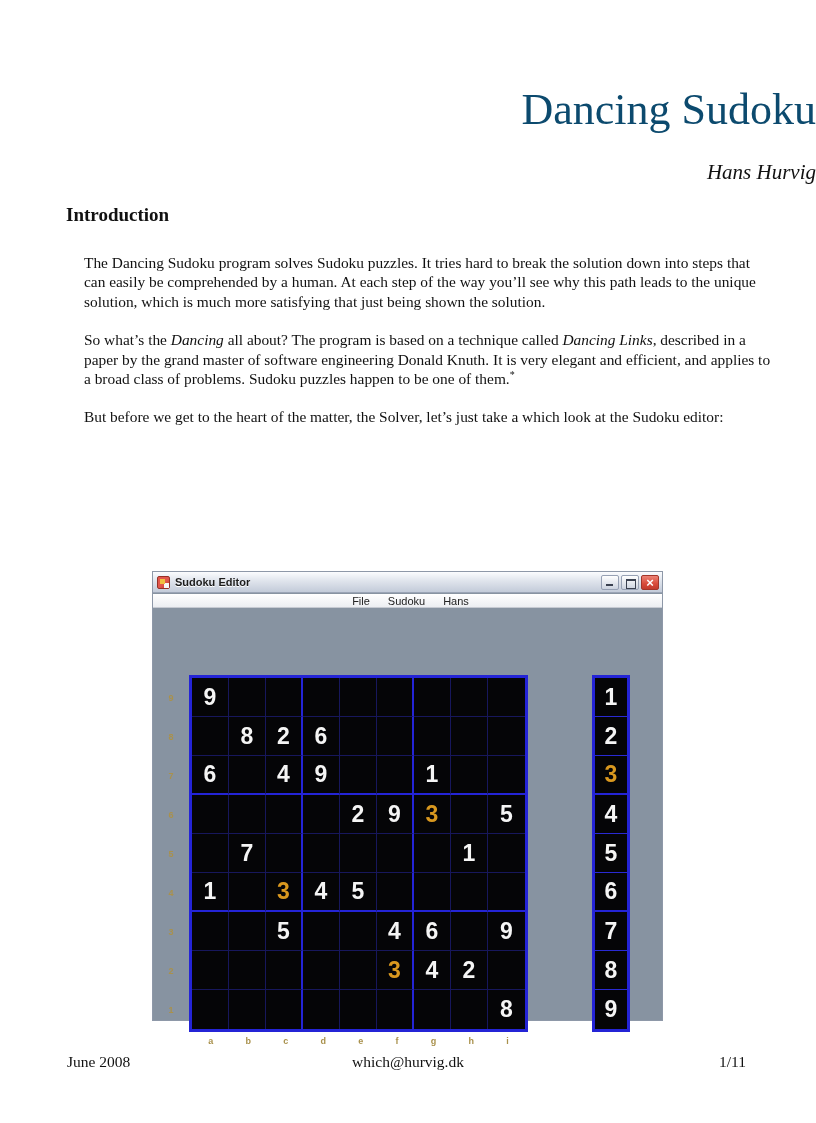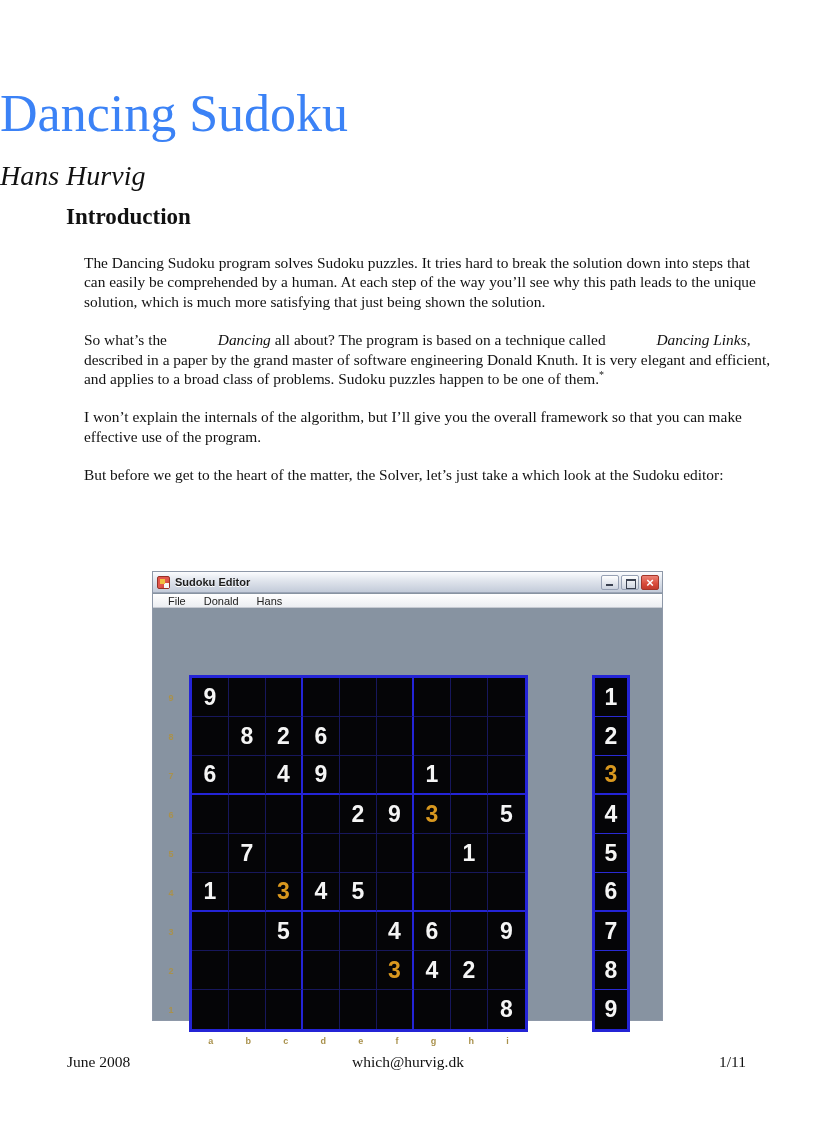--- a/index.html
+++ b/index.html
@@ -3,29 +3,29 @@
 <meta charset="utf-8">
 <style>
   * { margin:0; padding:0; box-sizing:border-box; }
   html,body { background:#ffffff; }
   .page {
     position:relative; width:816px; height:1123px; background:#fff;
     font-family:"Liberation Serif", serif; color:#111; overflow:hidden;
   }
 
   
-  .doc-title { position:absolute; top:84px; left:0; width:100%; text-align:left;
-               font-size:52px; font-weight:normal; color:#3b82f6; }
-  .doc-author { position:absolute; top:160px; left:0; width:100%; text-align:left;
-                font-size:28px; font-style:italic; }
-  .doc-heading { position:absolute; top:204px; left:66px; font-size:23px; font-weight:bold; }
+  .doc-title { position:absolute; top:84px; left:0; width:100%; text-align:right;
+               font-size:44px; font-weight:normal; color:#0c4a6e; }
+  .doc-author { position:absolute; top:160px; left:0; width:100%; text-align:right;
+                font-size:21px; font-style:italic; }
+  .doc-heading { position:absolute; top:204px; left:66px; font-size:19px; font-weight:bold; }
   .doc-body { position:absolute; top:253px; left:84px; width:690px;
               font-size:15.4px; line-height:19.4px; }
   .doc-body p { margin:0 0 19px 0; }
-  .it { font-style:italic;margin-left:47px; }
+  .it { font-style:italic; }
   sup.fn { font-size:10px; vertical-align:super; line-height:0; }
 
   
   .footer { position:absolute; top:1053px; left:0; width:100%; font-size:15.5px; }
   .footer .f-left { position:absolute; left:67px; }
   .footer .f-center { position:absolute; left:50%; transform:translateX(-50%); }
   .footer .f-right { position:absolute; right:70px;margin-left:44px; }
 
   
   .app-window {
@@ -51,21 +51,21 @@
     position:relative; cursor:default; }
   .winbtn.min::after { content:""; position:absolute; left:4px; bottom:3px; width:7px; height:2px; background:#3a4150; }
   .winbtn.max::after { content:""; position:absolute; left:4px; top:3px; width:8px; height:7px;
     border:1px solid #3a4150; border-top-width:2px; background:transparent; }
   .winbtn.close { background:linear-gradient(#ec8275,#d84a3a 60%,#c23a2c); border-color:#a2352a; }
   .winbtn.close::before { content:"\00d7"; position:absolute; left:0; top:-1px; width:100%;
     text-align:center; color:#fff; font-size:13px; font-weight:bold; line-height:15px; }
   .menubar {
     position:absolute; top:22px; left:0; right:0; height:14px;
     background:linear-gradient(#ffffff,#eceef2); border-bottom:1px solid #c6cad2;
-    display:flex; align-items:center; padding-left:6px;
+    display:flex; align-items:center; padding-left:6px;justify-content:center;
   }
   .menu-item { font-size:11px; color:#222; padding:2px 9px; }
 
   .client { position:absolute; top:41px; left:0; right:0; bottom:0; background:#8793a1; }
 
   
   .row-labels { position:absolute; left:8px; top:65px; width:20px; height:351px;
     display:flex; flex-direction:column; }
   .row-labels span { flex:1 1 auto; display:flex; align-items:center; justify-content:center;
     font-size:9px; font-weight:bold; color:#a9914c; }
@@ -106,35 +106,34 @@
 
 <div class="page">
 
   <h1 class="doc-title">Dancing Sudoku</h1>
   <div class="doc-author">Hans Hurvig</div>
   <h2 class="doc-heading">Introduction</h2>
 
   <div class="doc-body">
     <p>The Dancing Sudoku program solves Sudoku puzzles. It tries hard to break the solution down into steps that can easily be comprehended by a human. At each step of the way you’ll see why this path leads to the unique solution, which is much more satisfying that just being shown the solution.</p>
     <p><span>So what’s the </span><span class="it">Dancing</span><span> all about? The program is based on a technique called </span><span class="it">Dancing Links</span><span>, described in a paper by the grand master of software engineering Donald Knuth. It is very elegant and efficient, and applies to a broad class of problems. Sudoku puzzles happen to be one of them.</span><sup class="fn">*</sup></p>
-    <p>I won’t explain the internals of the algorithm, but I’ll give you the overall framework so that you can make effective use of the program.</p>
     <p>But before we get to the heart of the matter, the Solver, let’s just take a which look at the Sudoku editor:</p>
   </div>
 
   <div class="app-window">
     <div class="titlebar">
       <span class="app-icon"></span>
       <span class="t-text">Sudoku Editor</span>
       <span class="winbtn min"></span>
       <span class="winbtn max"></span>
       <span class="winbtn close"></span>
     </div>
     <div class="menubar">
       <span class="menu-item">File</span>
-      <span class="menu-item">Donald</span>
+      <span class="menu-item">Sudoku</span>
       <span class="menu-item">Hans</span>
     </div>
     <div class="client">
       <div class="row-labels">
           <span>9</span>
           <span>8</span>
           <span>7</span>
           <span>6</span>
           <span>5</span>
           <span>4</span>

